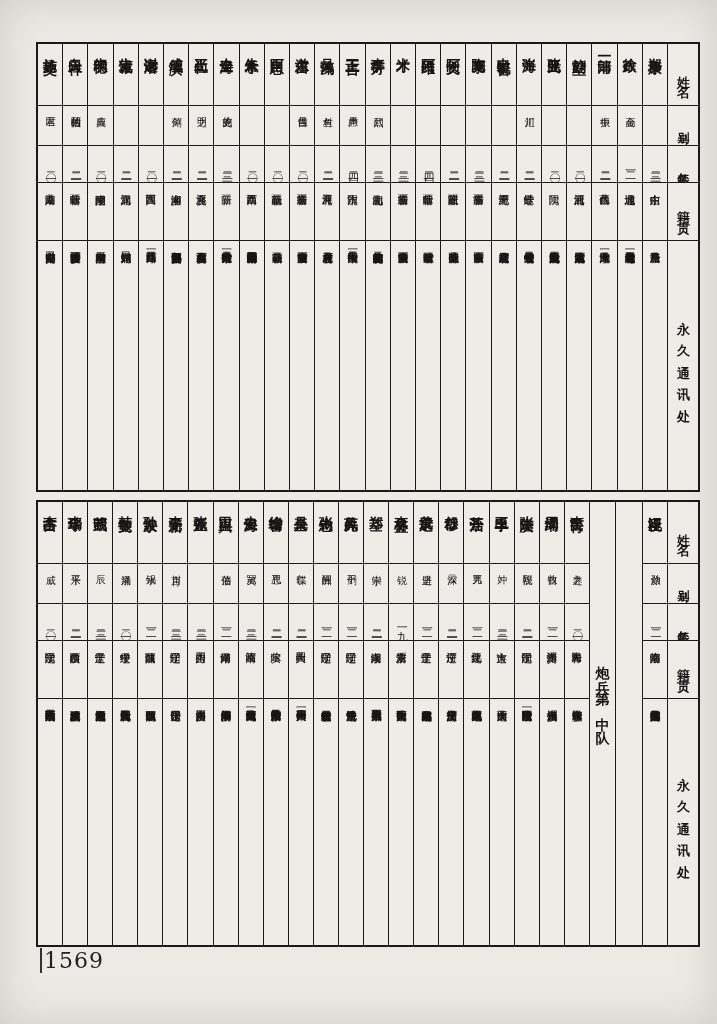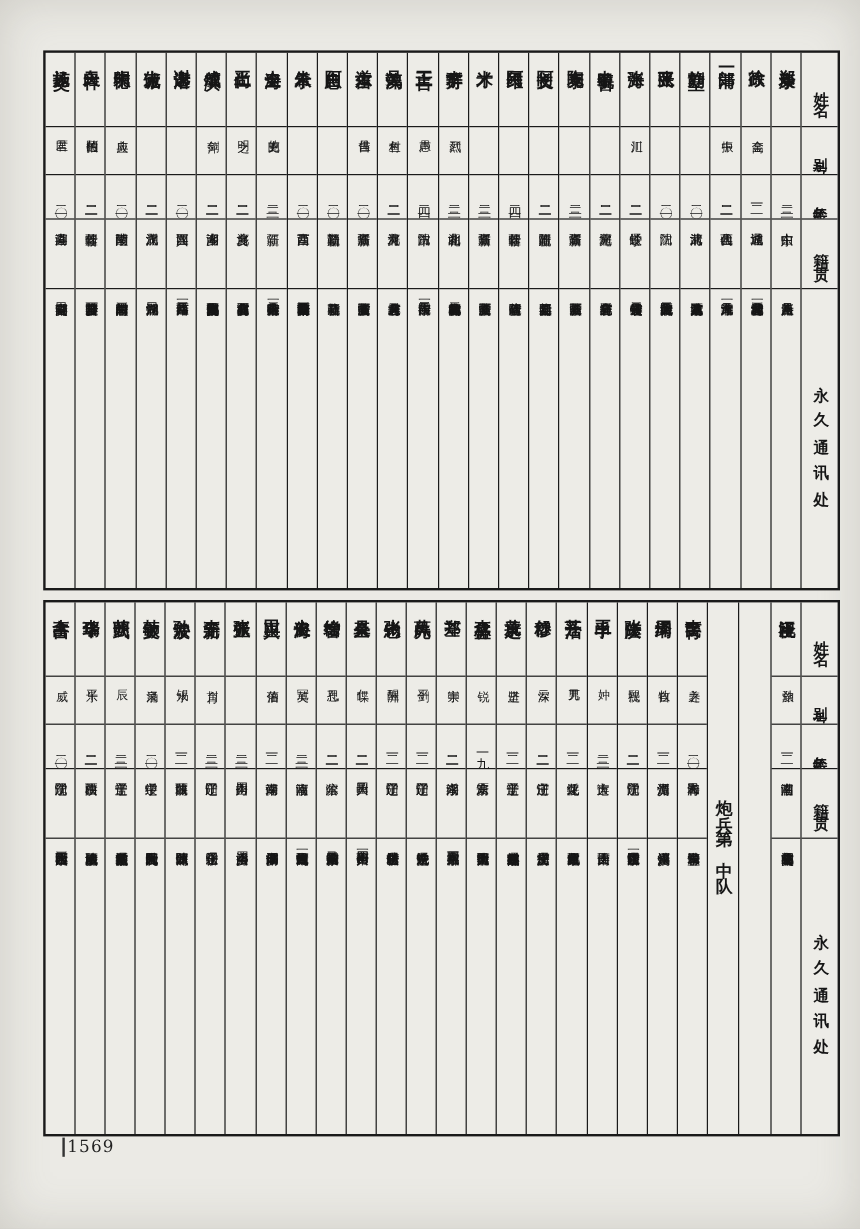--- a/index.html
+++ b/index.html
@@ -28,22 +28,22 @@
   .t-alias{font-size:10px;line-height:1.05;}
   .t-age{font-size:11px;letter-spacing:1px;}
   .t-origin{font-size:10.5px;line-height:1.05;}
   .t-addr{font-size:10.5px;line-height:1.12;}
   .h-name{font-size:13px;font-weight:bold;letter-spacing:9px;}
   .h-alias{font-size:12px;font-weight:bold;letter-spacing:4px;}
   .h-age{font-size:12px;font-weight:bold;letter-spacing:2px;}
   .h-origin{font-size:13px;font-weight:bold;letter-spacing:11px;}
   .h-addr{font-size:13px;font-weight:bold;letter-spacing:22px;}
   .section-label{font-size:14px;font-weight:bold;letter-spacing:13px;margin-top:-60px;}
-  .page-number{position:absolute;left:52px;top:948px;font-family:"DejaVu Serif",serif;
-               font-size:14px;color:#222;letter-spacing:1px;border-left:2px solid #333;padding-left:2px;}
+  .page-number{position:absolute;left:40px;top:948px;font-family:"DejaVu Serif",serif;
+               font-size:22px;color:#222;letter-spacing:1px;border-left:2px solid #333;padding-left:2px;}
 </style>
 </head>
 <body>
 
 <div class="page">
   <div class="roster" id="table-top">
       <div class="col header-col">
         <div class="cell hcell r-name">
           <div class="vtext h-name">姓名</div>
         </div>

